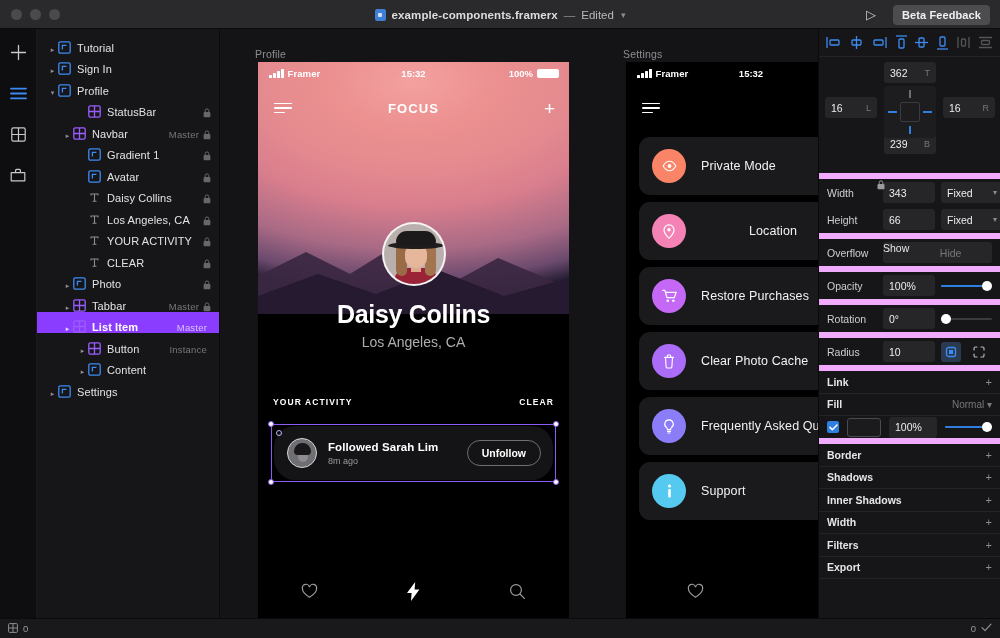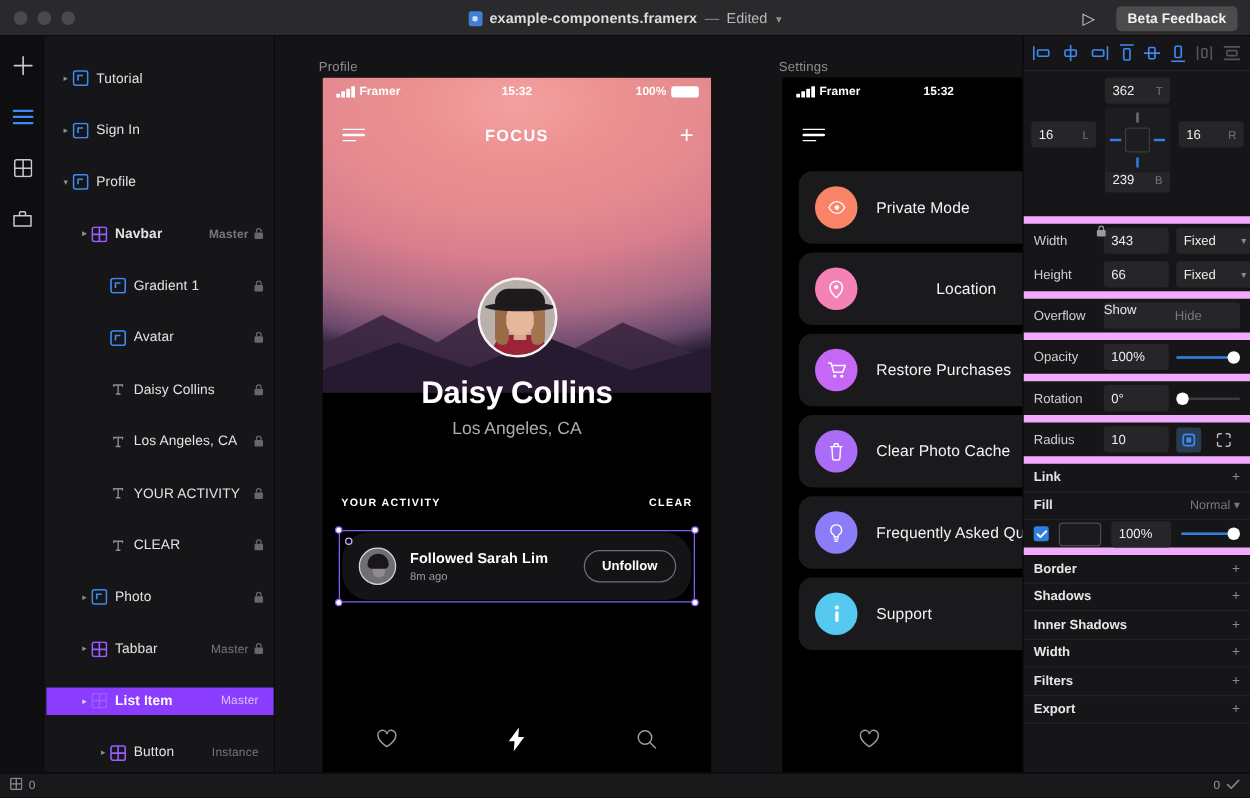--- a/index.html
+++ b/index.html
@@ -49,22 +49,22 @@
   }
   .rail-btn { width: 24px; height: 24px; display: flex; align-items: center; justify-content: center; }
   .rail-btn svg { display: block; }
 
   
   .layers {
     position: absolute; top: 29px; left: 37px; width: 183px; height: 589px;
     background: #161618; border-right: 1px solid #0a0a0c; overflow: hidden;
   }
   .layer-row {
-    height: 21.5px; display: flex; align-items: center; position: relative;
-    padding-right: 8px; font-size: 11px; color: #e3e3e5; margin-top: 20px;
+    height: 21.5px; display: flex; align-items: flex-end; position: relative;
+    padding-right: 8px; font-size: 11px; color: #e3e3e5;
   }
   .layer-row.selected { background: #8b3dff; }
   .disclose {
     width: 11px; text-align: center; color: #8d8d92; font-size: 7px; flex: 0 0 11px;
   }
   .disclose.hidden { visibility: hidden; }
   .layer-row.selected .disclose { color: #e4d6ff; }
   .licon { width: 13px; height: 13px; flex: 0 0 13px; margin-right: 6px; display:block;}
   .lname { font-size: 11px; letter-spacing: .1px; white-space: nowrap; overflow: hidden; }
   .lbadge { margin-left: auto; font-size: 9.5px; color: #77777c; padding-right: 4px; letter-spacing: .2px; }
@@ -278,21 +278,38 @@
           <span class="disclose">▾</span>
           <span style="display: flex; align-items: center;">
             <svg class="licon" viewBox="0 0 13 13">
               <rect x=".8" y=".8" width="11.4" height="11.4" rx="1.6" fill="none" stroke="#3d8bf2" stroke-width="1.3"></rect>
               <path d="M8.4 4.4h-4v4" fill="none" stroke="#3d8bf2" stroke-width="1.3"></path>
             </svg>
           </span>
           <span class="lname">Profile</span>
           <span class="lbadge"></span>
         </div>
-        <div class="layer-row" style="padding-left: 25px; font-weight: bold;">
+        <div class="layer-row" style="padding-left: 40px;">
+          <span class="disclose hidden">▸</span>
+          <span style="display: flex; align-items: center;">
+            <svg class="licon" viewBox="0 0 13 13">
+              <rect x=".8" y=".8" width="11.4" height="11.4" rx="1.6" fill="none" stroke="#9b5cff" stroke-width="1.3"></rect>
+              <path d="M6.5 1v11M1 6.5h11" stroke="#9b5cff" stroke-width="1.3"></path>
+            </svg>
+          </span>
+          <span class="lname">StatusBar</span>
+          <span class="lbadge"></span>
+          <span style="display: flex; align-items: center;">
+            <svg class="llock" viewBox="0 0 8 10">
+              <rect x=".6" y="4" width="6.8" height="5.2" rx="1" fill="#c9c9cd"></rect>
+              <path d="M2.2 4V2.7a1.8 1.8 0 0 1 3.6 0V4" fill="none" stroke="#c9c9cd" stroke-width="1"></path>
+            </svg>
+          </span>
+        </div>
+        <div class="layer-row" style="padding-left: 25px;">
           <span class="disclose">▸</span>
           <span style="display: flex; align-items: center;">
             <svg class="licon" viewBox="0 0 13 13">
               <rect x=".8" y=".8" width="11.4" height="11.4" rx="1.6" fill="none" stroke="#9b5cff" stroke-width="1.3"></rect>
               <path d="M6.5 1v11M1 6.5h11" stroke="#9b5cff" stroke-width="1.3"></path>
             </svg>
           </span>
           <span class="lname">Navbar</span>
           <span class="lbadge">Master</span>
           <span style="display: flex; align-items: center;">

